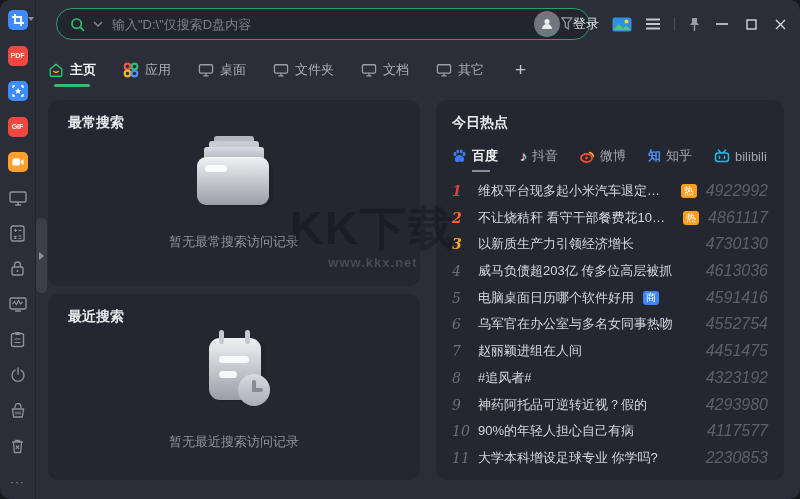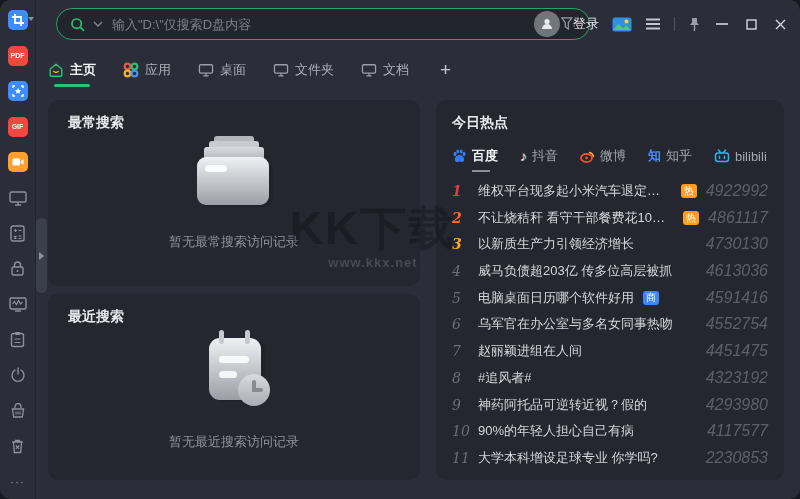--- a/index.html
+++ b/index.html
@@ -268,20 +268,27 @@
       </svg>
       <span>文件夹</span>
     </div>
     <div class="tab">
       <svg width="16" height="14" viewBox="0 0 18 16">
         <rect x="1.5" y="2" width="15" height="9.5" rx="1.5" stroke="#9b9ea6" stroke-width="1.5" fill="none"></rect>
         <path d="M6 14.7h6M9 11.5v3" stroke="#9b9ea6" stroke-width="1.5"></path>
       </svg>
       <span>文档</span>
     </div>
+    <div class="tab">
+      <svg width="16" height="14" viewBox="0 0 18 16">
+        <rect x="1.5" y="2" width="15" height="9.5" rx="1.5" stroke="#9b9ea6" stroke-width="1.5" fill="none"></rect>
+        <path d="M6 14.7h6M9 11.5v3" stroke="#9b9ea6" stroke-width="1.5"></path>
+      </svg>
+      <span>其它</span>
+    </div>
     <span class="tab-add">+</span>
   </nav>
 
   <div class="drawer-handle">
       <i></i>
     </div>
 
   <section class="card card-frequent">
     <h3>最常搜索</h3>
     <div class="empty">

